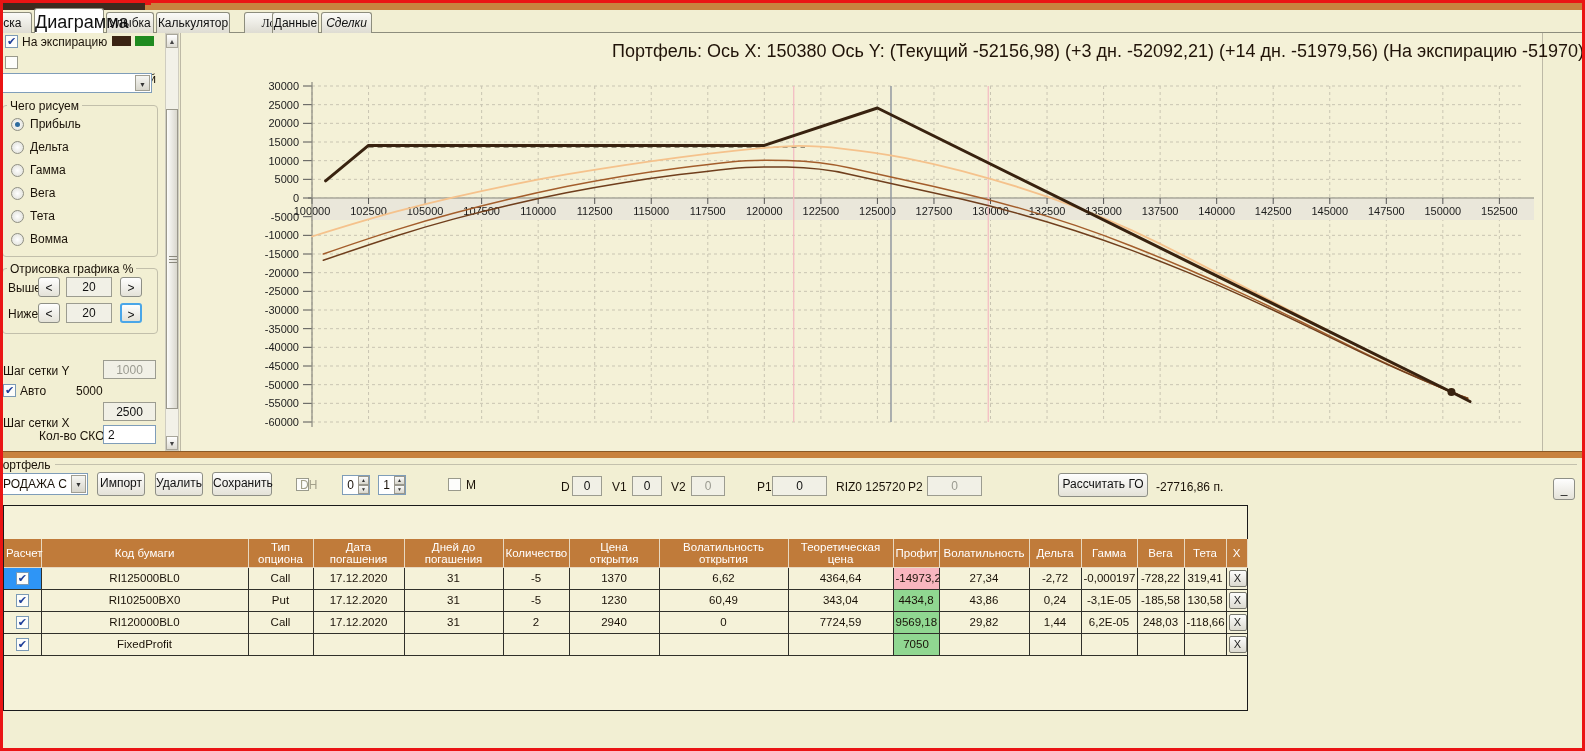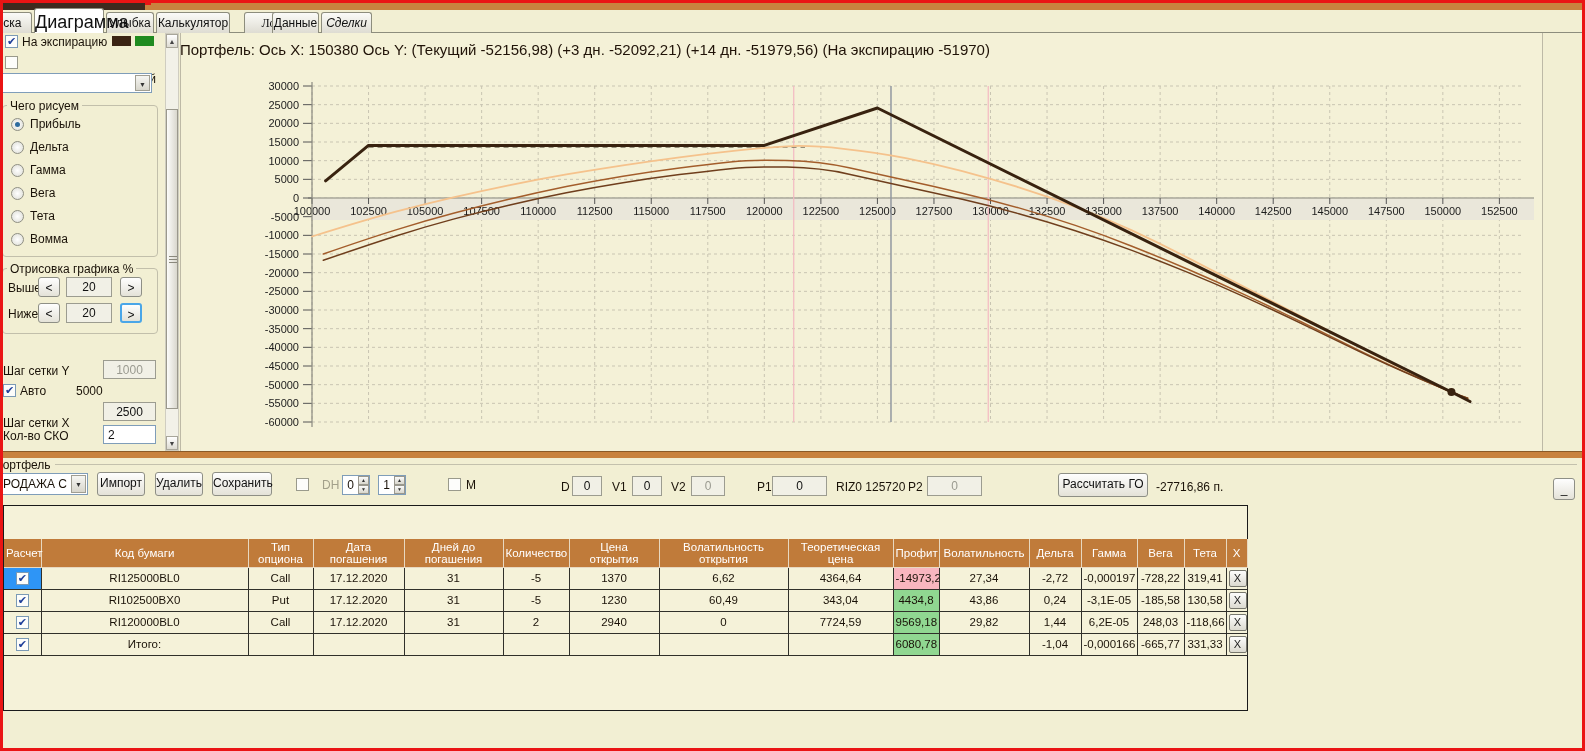--- a/index.html
+++ b/index.html
@@ -46,21 +46,21 @@
   
   .sc-track{left:165px;top:33px;width:14px;height:418px;background:#f2f1e8;border:1px solid #cfcdc0;}
   .sc-btn{position:absolute;left:0;width:12px;height:14px;background:linear-gradient(#ffffff,#dddbd2);
           border:1px solid #a8a69a;text-align:center;font-size:7px;line-height:13px;color:#444;}
   .sc-thumb{position:absolute;left:0;width:12px;background:linear-gradient(90deg,#fcfcfa,#d9d7cd);
             border:1px solid #9a988c;}
   .sc-grip{position:absolute;left:2px;width:8px;height:8px;
            background:repeating-linear-gradient(#8a887c 0 1px,transparent 1px 3px);}
   
   .chart-panel{left:180px;top:33px;width:1363px;height:418px;border-left:1px solid #bdb9a6;border-right:1px solid #bdb9a6;background:#f4f1d7;}
-  .chart-title{left:180px;top:41px;width:1404px;text-align:left;font-size:15px;color:#201308;}
+  .chart-title{left:180px;top:41px;width:1404px;text-align:right;font-size:18px;color:#201308;}
   
   .divider{left:0;top:451px;right:0;height:7px;background:#c8823e;border-top:1px solid #8a5a28;}
   .pf-line{left:34px;top:464px;right:8px;height:1px;background:#c4c1ad;}
   .pf-label{left:-6px;top:458px;font-size:12px;background:#f2efd3;padding-right:4px;}
   .combo{position:absolute;background:#fff;border:1px solid #7f9db9;}
   .combo .cval{position:absolute;left:3px;top:3px;font-size:12px;white-space:nowrap;overflow:hidden;}
   .combo .carr{position:absolute;right:1px;top:1px;bottom:1px;width:15px;
                background:linear-gradient(#f6f6f3,#d8d6cc);border:1px solid #a0olda;border:1px solid #a09e92;
                font-size:7px;text-align:center;line-height:18px;color:#333;}
   .lab{position:absolute;font-size:12px;}
@@ -138,21 +138,21 @@
   <div class="field" style="left:66px;top:303px;width:46px;height:20px;">20</div>
   <div class="btn blue" style="left:120px;top:303px;width:22px;height:20px;">&gt;</div>
 
   <span class="sb-label" style="left:3px;top:364px;">Шаг сетки Y</span>
   <div class="field disabled" style="left:103px;top:360px;width:53px;height:19px;">1000</div>
   <div class="cb checked" style="left:3px;top:384px;"></div>
   <span class="sb-label" style="left:20px;top:384px;">Авто</span>
   <span class="sb-label" style="left:76px;top:384px;">5000</span>
   <span class="sb-label" style="left:3px;top:416px;">Шаг сетки X</span>
   <div class="field" style="left:103px;top:402px;width:53px;height:19px;">2500</div>
-  <span class="sb-label" style="left:3px;top:429px;">Кол-во СКО</span>
+  <span class="sb-label" style="left:3px;top:429px;padding-left:36px;">Кол-во СКО</span>
   <div class="field white" style="left:103px;top:425px;width:53px;height:19px;">2</div>
 
   <div class="abs sc-track">
     <div class="sc-btn" style="top:0;">▲</div>
     <div class="sc-thumb" style="top:75px;height:300px;">
       <div class="sc-grip" style="top:146px;"></div>
     </div>
     <div class="sc-btn" style="bottom:0;">▼</div>
   </div>
 
@@ -302,21 +302,21 @@
 
   <div class="combo" style="left:-10px;top:473px;width:98px;height:22px;">
     <span class="cval" style="left:12px;">РОДАЖА С</span>
     <span class="carr">▼</span>
   </div>
   <div class="btn" style="left:97px;top:472px;width:48px;height:24px;">Импорт</div>
   <div class="btn" style="left:155px;top:472px;width:48px;height:24px;">Удалить</div>
   <div class="btn" style="left:212px;top:472px;width:60px;height:24px;">Сохранить</div>
 
   <div class="cb plain" style="left:296px;top:478px;"></div>
-  <span class="lab gray" style="left:322px;top:478px;text-align:right;">DH</span>
+  <span class="lab gray" style="left:300px;top:478px;text-align:right;">DH</span>
 
   <div class="spin" style="left:342px;top:475px;">
     <span class="val">0</span>
     <span class="arrows">
         <span class="ar" style="top:0;">▲</span>
         <span class="ar" style="top:9px;">▼</span>
       </span>
   </div>
   <div class="spin" style="left:378px;top:475px;">
     <span class="val">1</span>
@@ -439,34 +439,34 @@
             <td style="background:#90d791">9569,18</td>
             <td>29,82</td>
             <td>1,44</td>
             <td>6,2E-05</td>
             <td>248,03</td>
             <td>-118,66</td>
             <td><span class="xbtn">X</span></td>
           </tr>
           <tr>
             <td style="background:#f5f2d9"><span class="cb checked" style="position:relative;display:inline-block;"></span></td>
-            <td>Итого:</td>
-            <td></td>
-            <td></td>
-            <td></td>
-            <td></td>
-            <td></td>
-            <td></td>
-            <td></td>
-            <td style="background:#90d791">6080,78</td>
-            <td></td>
-            <td>-1,04</td>
-            <td>-0,000166</td>
-            <td>-665,77</td>
-            <td>331,33</td>
+            <td>FixedProfit</td>
+            <td></td>
+            <td></td>
+            <td></td>
+            <td></td>
+            <td></td>
+            <td></td>
+            <td></td>
+            <td style="background:#90d791">7050</td>
+            <td></td>
+            <td></td>
+            <td></td>
+            <td></td>
+            <td></td>
             <td><span class="xbtn">X</span></td>
           </tr>
         </tbody>
       </table>
   </div>
 
   <div class="frame" style="left:0;top:0;right:0;height:3px;"></div>
   <div class="frame" style="left:0;bottom:0;right:0;height:3px;"></div>
   <div class="frame" style="left:0;top:0;width:3px;bottom:0;"></div>
   <div class="frame" style="right:0;top:0;width:3px;bottom:0;"></div>

